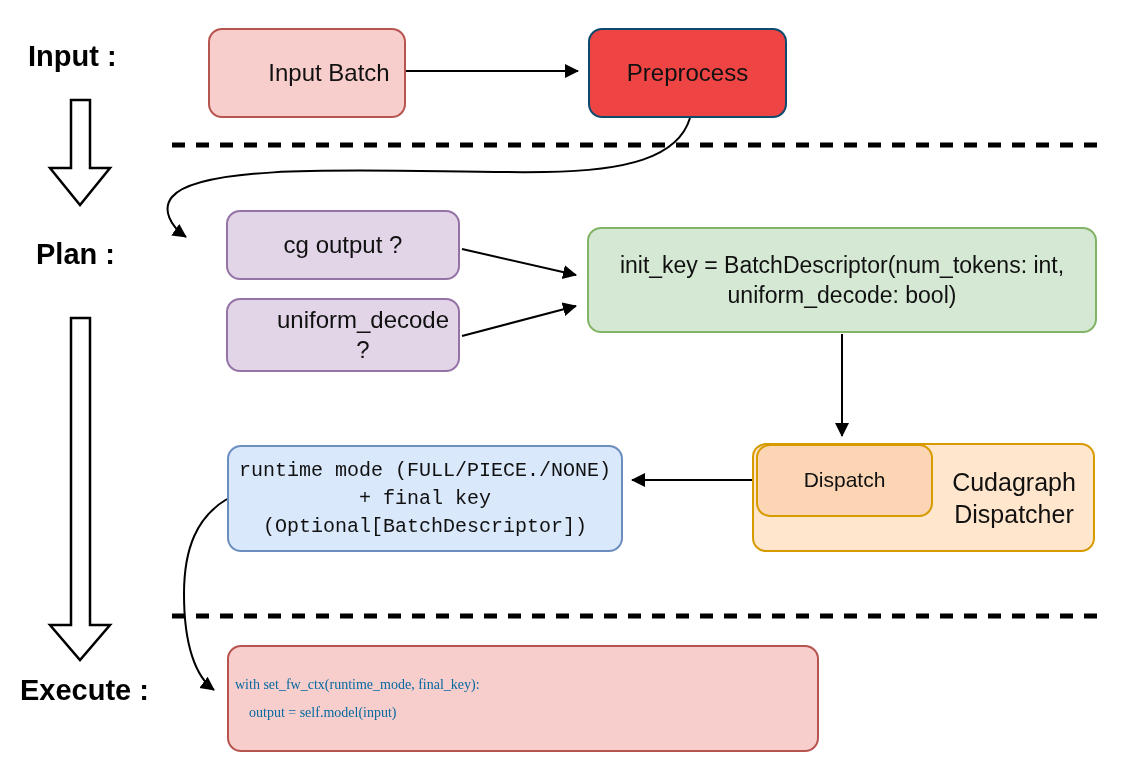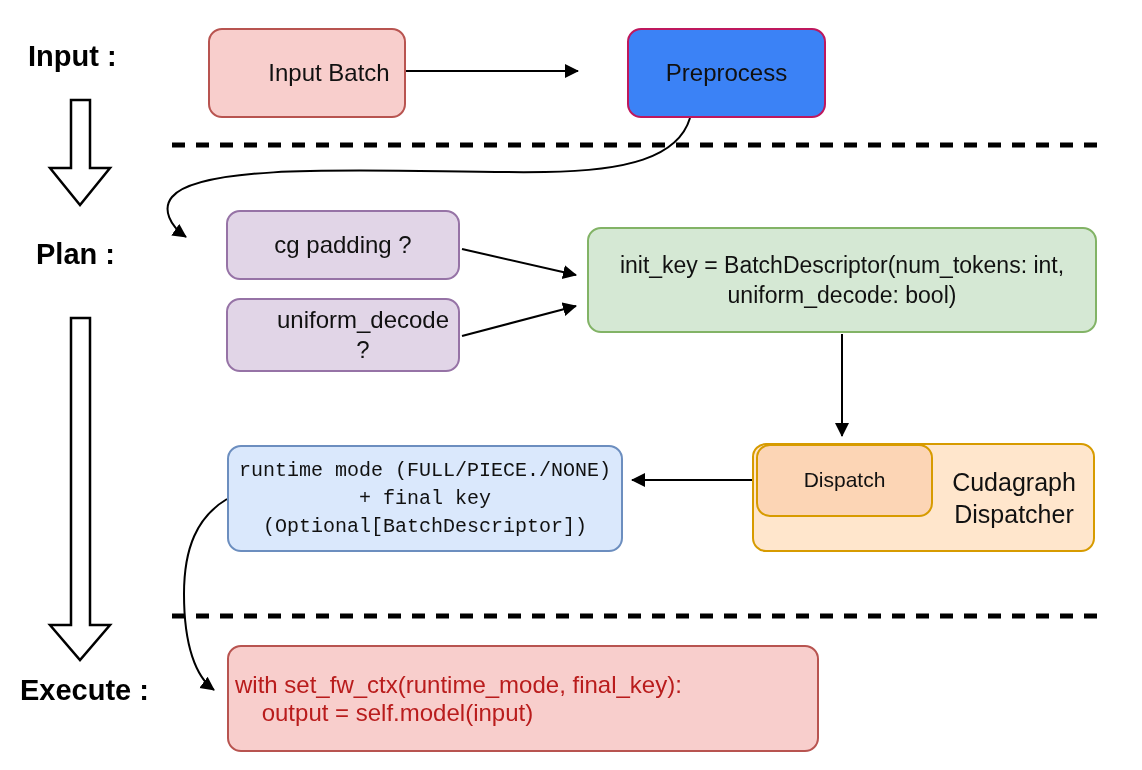--- a/index.html
+++ b/index.html
@@ -24,42 +24,42 @@
     border-radius:14px;
     display:flex;
     flex-direction:column;
     align-items:center;
     justify-content:center;
     text-align:center;
     color:#111111;
     line-height:1.25;
   }
   .node.red    {background:#f8cecc;border:2px solid #b85450;}
-  .node.yellow {background:#3b82f6;border:2px solid #be185d;margin-left:39px;}
+  .node.yellow {background:#ef4444;border:2px solid #0c4a6e;}
   .node.purple {background:#e1d5e7;border:2px solid #9673a6;}
   .node.green  {background:#d5e8d4;border:2px solid #82b366;}
   .node.blue   {background:#dae8fc;border:2px solid #6c8ebf;}
   .node.orange-outer{background:#ffe6cc;border:2px solid #d79b00;}
   .node.orange-inner{background:#fcd5b5;border:2px solid #d79b00;}
   .label-24{font-size:24px;}
   .label-23{font-size:23px;line-height:30px;}
   .label-21{font-size:21px;}
   .label-20{font-size:20px;line-height:28px;font-family:Liberation Mono, monospace;}
   .label-25{font-size:25px;line-height:32px;}
   .code-node{
     align-items:flex-start;
     justify-content:center;
     text-align:left;
     padding-left:6px;
   }
   .code-line{
-    font-family:Liberation Sans, sans-serif;
-    font-size:24px;
+    font-family:Liberation Serif, serif;
+    font-size:14px;
     line-height:28px;
-    color:#b91c1c;
+    color:#0369a1;
     white-space:pre;
   }
   .dispatcher-text{
     position:absolute;
     left:933px;top:443px;width:162px;height:109px;
     display:flex;flex-direction:column;align-items:center;justify-content:center;
     text-align:center;color:#111111;
   }
 </style>
 </head>
@@ -95,21 +95,21 @@
 
   <div class="node red label-24" style="left:208px;top:28px;width:198px;height:90px;padding-left:44px;">
     <span>Input Batch</span>
   </div>
 
   <div class="node yellow label-24" style="left:588px;top:28px;width:199px;height:90px;">
     <span>Preprocess</span>
   </div>
 
   <div class="node purple label-24" style="left:226px;top:210px;width:234px;height:70px;">
-    <span>cg padding ?</span>
+    <span>cg output ?</span>
   </div>
 
   <div class="node purple label-24" style="left:226px;top:298px;width:234px;height:74px;padding-left:40px;">
     <span>uniform_decode ?</span>
   </div>
 
   <div class="node green label-23" style="left:587px;top:227px;width:510px;height:106px;align-items:center;">
     <span>init_key = BatchDescriptor(num_tokens: int,</span>
     <span>uniform_decode: bool)</span>
   </div>

